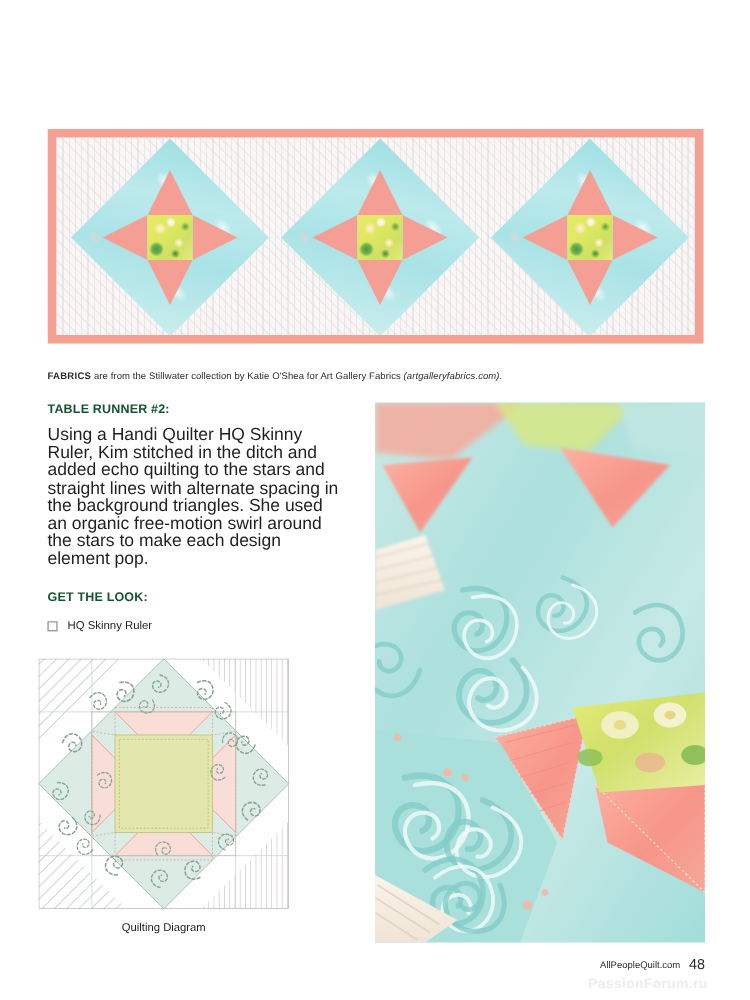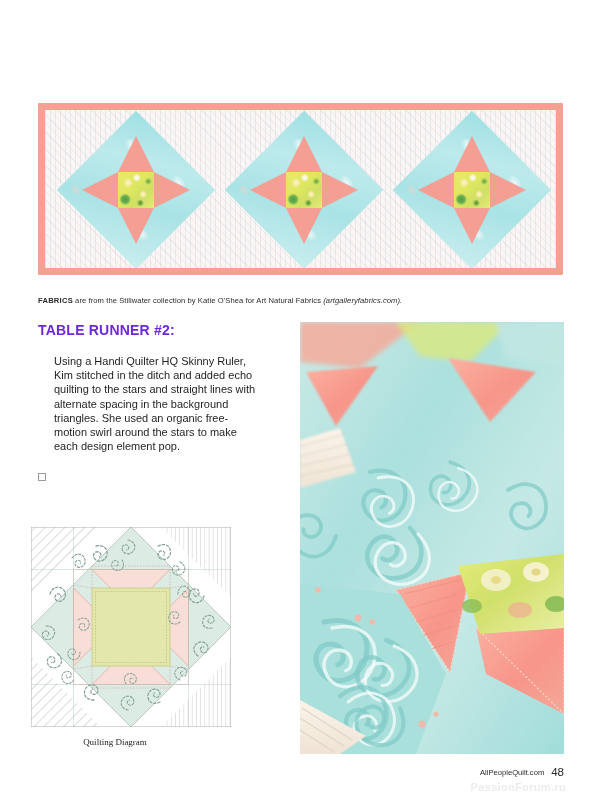--- a/index.html
+++ b/index.html
@@ -140,31 +140,31 @@
   #fabrics-caption .url  { font-style: italic; }
 
   
   #left-col {
     position: absolute;
     left: 38px;
     top: 322px;
     width: 238px;
   }
   .section-head {
-    color: #6d28d9;
-    font-size: 14px;
+    color: #14532d;
+    font-size: 10px;
     font-weight: bold;
     letter-spacing: .015em;
     margin: 0 0 7px 0;
   }
   #runner-body {
-    font-size: 11px;
+    font-size: 14px;
     line-height: 14.2px;
     color: #1f1f1f;
-    margin: 16px;
+    margin: 0;
   }
   #get-the-look-head {
     margin-top: 19px;
     margin-bottom: 8px;
   }
   .check-list { margin: 0; padding: 0; list-style: none; }
   .check-item {
     position: relative;
     padding-left: 16px;
     margin-bottom: 10px;
@@ -186,25 +186,25 @@
   #quilting-diagram {
     position: absolute;
     left: 28px;
     top: 524px;
     width: 206px;
     height: 206px;
   }
   #quilting-diagram svg { display: block; }
   #diagram-caption {
     position: absolute;
-    left: 12px;
+    left: 28px;
     top: 737px;
     width: 206px;
     text-align: center;
-    font-family: Liberation Serif, serif;
+    font-family: Liberation Sans, sans-serif;
     font-size: 9px;
     color: #1c1c1c;
   }
 
   
   #detail-photo {
     position: absolute;
     left: 300px;
     top: 322px;
     width: 264px;
@@ -308,32 +308,37 @@
         <div class="sp corner-sq cs-ne"></div>
         <div class="sp corner-sq cs-sw"></div>
         <div class="sp corner-sq cs-se"></div>
         <div class="center-sq"></div>
       </div>
     </div>
 
   </div>
 </div>
 
-<p id="fabrics-caption"><span class="lead">FABRICS</span><span> are from the Stillwater collection by Katie O'Shea for Art Natural Fabrics </span><span class="url">(artgalleryfabrics.com).</span></p>
+<p id="fabrics-caption"><span class="lead">FABRICS</span><span> are from the Stillwater collection by Katie O'Shea for Art Gallery Fabrics </span><span class="url">(artgalleryfabrics.com).</span></p>
 
 <div id="left-col">
 
   <h2 class="section-head">TABLE RUNNER #2:</h2>
 
   <p id="runner-body">Using a Handi Quilter HQ Skinny Ruler, Kim stitched in the ditch and added echo quilting to the stars and straight lines with alternate spacing in the background triangles. She used an organic free-motion swirl around the stars to make each design element pop.</p>
 
+  <h2 class="section-head" id="get-the-look-head">GET THE LOOK:</h2>
 
   <ul class="check-list">
     <li class="check-item">
       <span class="check-box"></span>
+    </li>
+    <li class="check-item">
+      <span class="check-box"></span>
+      <span>HQ Skinny Ruler</span>
     </li>
   </ul>
 </div>
 
 <div id="quilting-diagram">
   <svg width="206" height="206" viewBox="0 0 206 206" xmlns="http://www.w3.org/2000/svg">
     <defs>
 
       <pattern id="hatchDiag" width="7" height="7" patternUnits="userSpaceOnUse" patternTransform="rotate(45)">
         <line x1="0" y1="0" x2="0" y2="7" stroke="#9aa7a3" stroke-width="0.9"></line>

